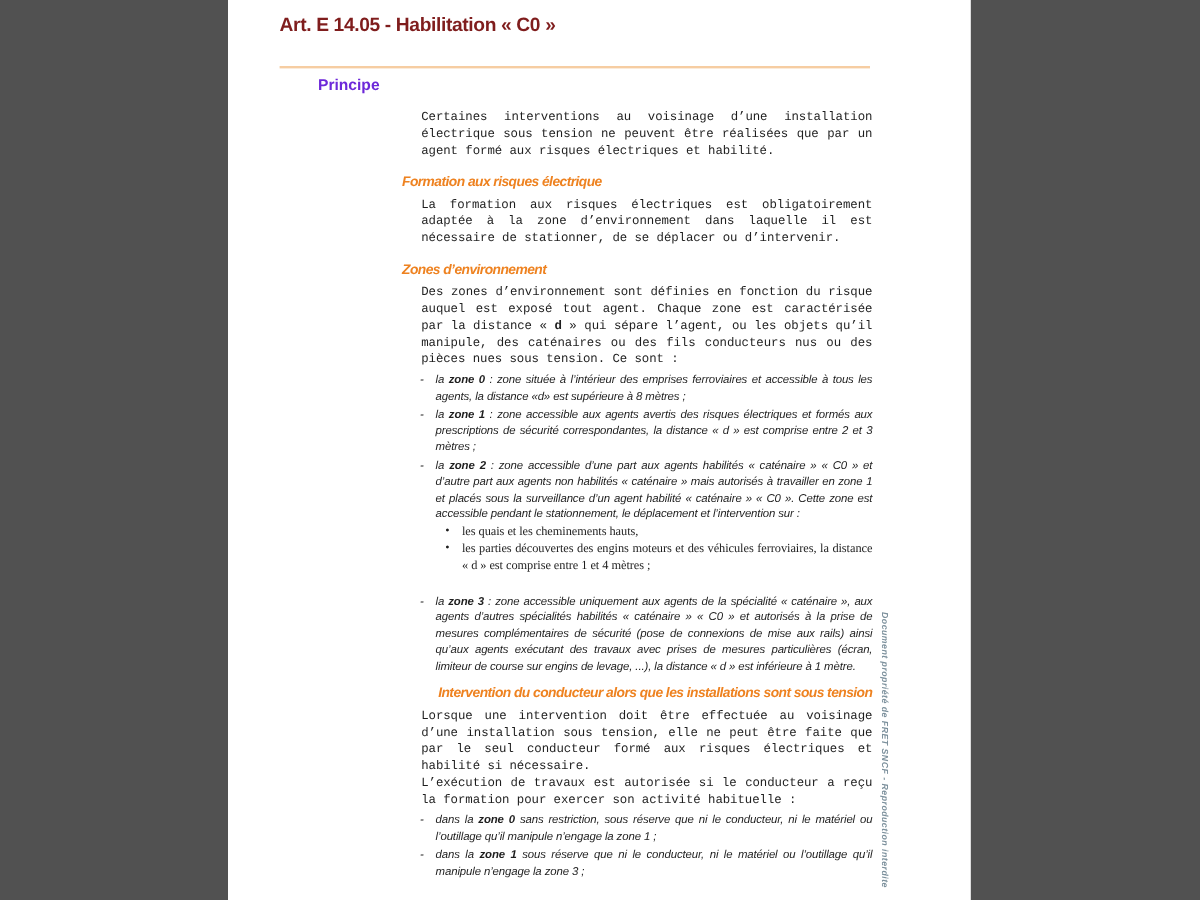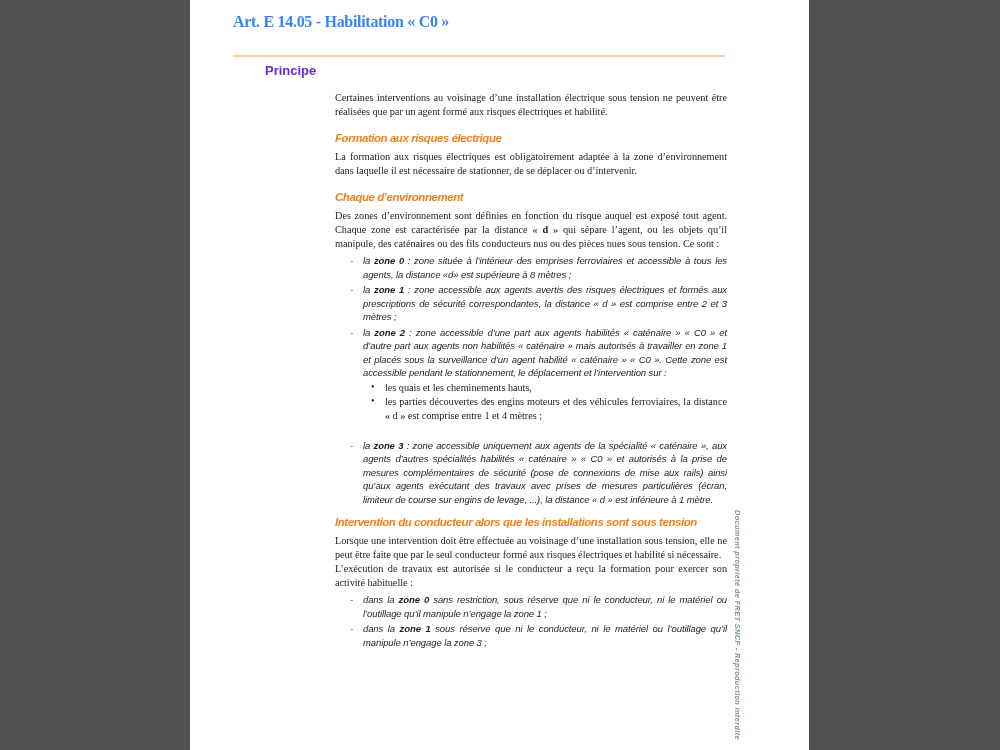--- a/index.html
+++ b/index.html
@@ -11,51 +11,51 @@
     overflow:hidden;
   }
   .page {
     position:absolute; left:190px; top:0;
     width:619px; height:750px;
     background:#ffffff;
     overflow:hidden;
   }
   .doc-title {
     position:absolute; left:43px; top:13px;
-    font-family:Liberation Serif, serif;
+    font-family:Liberation Sans, sans-serif;
     font-weight:bold; font-size:16px; letter-spacing:-0.3px;
-    color:#3b82f6; white-space:nowrap;
+    color:#7f1d1d; white-space:nowrap;
   }
   .title-rule {
     position:absolute; left:43px; top:55px;
     width:492px; height:2px; background:#f6cda2;
   }
   .section-heading {
     position:absolute; left:75px; top:63px;
     font-family:"Liberation Sans", sans-serif;
     font-weight:bold; font-size:13px;
     color:#6d28d9; white-space:nowrap;
   }
   .content {
     position:absolute; left:145px; top:91px; width:392px;
     color:#1e1e1e;
   }
   .para {
-    font-family:Liberation Serif, serif;
+    font-family:Liberation Mono, monospace;
     font-size:10.3px; line-height:14px;
-    text-align:justify; letter-spacing:-0.05px;
+    text-align:justify; letter-spacing:-0.05px;margin-left:16px;
   }
   h3.sub-heading {
     font-family:"Liberation Sans", sans-serif;
     font-style:italic; font-weight:bold;
     font-size:11.5px; line-height:14px; letter-spacing:-0.45px;
     color:#ee8220; white-space:nowrap;
     margin:12px 0 5px 0;
   }
-  h3.sub-heading.tight { margin-top:9px; }
+  h3.sub-heading.tight { margin-top:9px;text-align:right; }
   ul.dash-list {
     list-style:none; margin:3px 0 0 0;
   }
   ul.dash-list > li {
     position:relative;
     padding-left:28px; margin-bottom:2px;
     font-family:"Liberation Sans", sans-serif;
     font-style:italic;
     font-size:9.5px; line-height:13.5px; letter-spacing:-0.1px;
     text-align:justify;
@@ -97,21 +97,21 @@
   <div class="title-rule"></div>
   <h2 class="section-heading">Principe</h2>
 
   <div class="content">
 
     <p class="para">Certaines interventions au voisinage d’une installation électrique sous tension ne peuvent être réalisées que par un agent formé aux risques électriques et habilité.</p>
 
     <h3 class="sub-heading">Formation aux risques électrique</h3>
     <p class="para">La formation aux risques électriques est obligatoirement adaptée à la zone d’environnement dans laquelle il est nécessaire de stationner, de se déplacer ou d’intervenir.</p>
 
-    <h3 class="sub-heading">Chaque d’environnement</h3>
+    <h3 class="sub-heading">Zones d’environnement</h3>
     <p class="para"><span>Des zones d’environnement sont définies en fonction du risque auquel est exposé tout agent. Chaque zone est caractérisée par la distance « </span><b>d</b><span> » qui sépare l’agent, ou les objets qu’il manipule, des caténaires ou des fils conducteurs nus ou des pièces nues sous tension. Ce sont :</span></p>
 
     <ul class="dash-list">
       <li><span>la </span><b>zone 0</b><span> : zone située à l’intérieur des emprises ferroviaires et accessible à tous les agents, la distance «d» est supérieure à 8 mètres ;</span></li>
       <li><span>la </span><b>zone 1</b><span> : zone accessible aux agents avertis des risques électriques et formés aux prescriptions de sécurité correspondantes, la distance « d » est comprise entre 2 et 3 mètres ;</span></li>
       <li><span>la </span><b>zone 2</b><span> : zone accessible d’une part aux agents habilités « caténaire » « C0 » et d’autre part aux agents non habilités « caténaire » mais autorisés à travailler en zone 1 et placés sous la surveillance d’un agent habilité « caténaire » « C0 ». Cette zone est accessible pendant le stationnement, le déplacement et l’intervention sur :</span>
         <ul class="dot-list">
           <li>les quais et les cheminements hauts,</li>
           <li>les parties découvertes des engins moteurs et des véhicules ferroviaires, la distance « d » est comprise entre 1 et 4 mètres ;</li>
         </ul>

